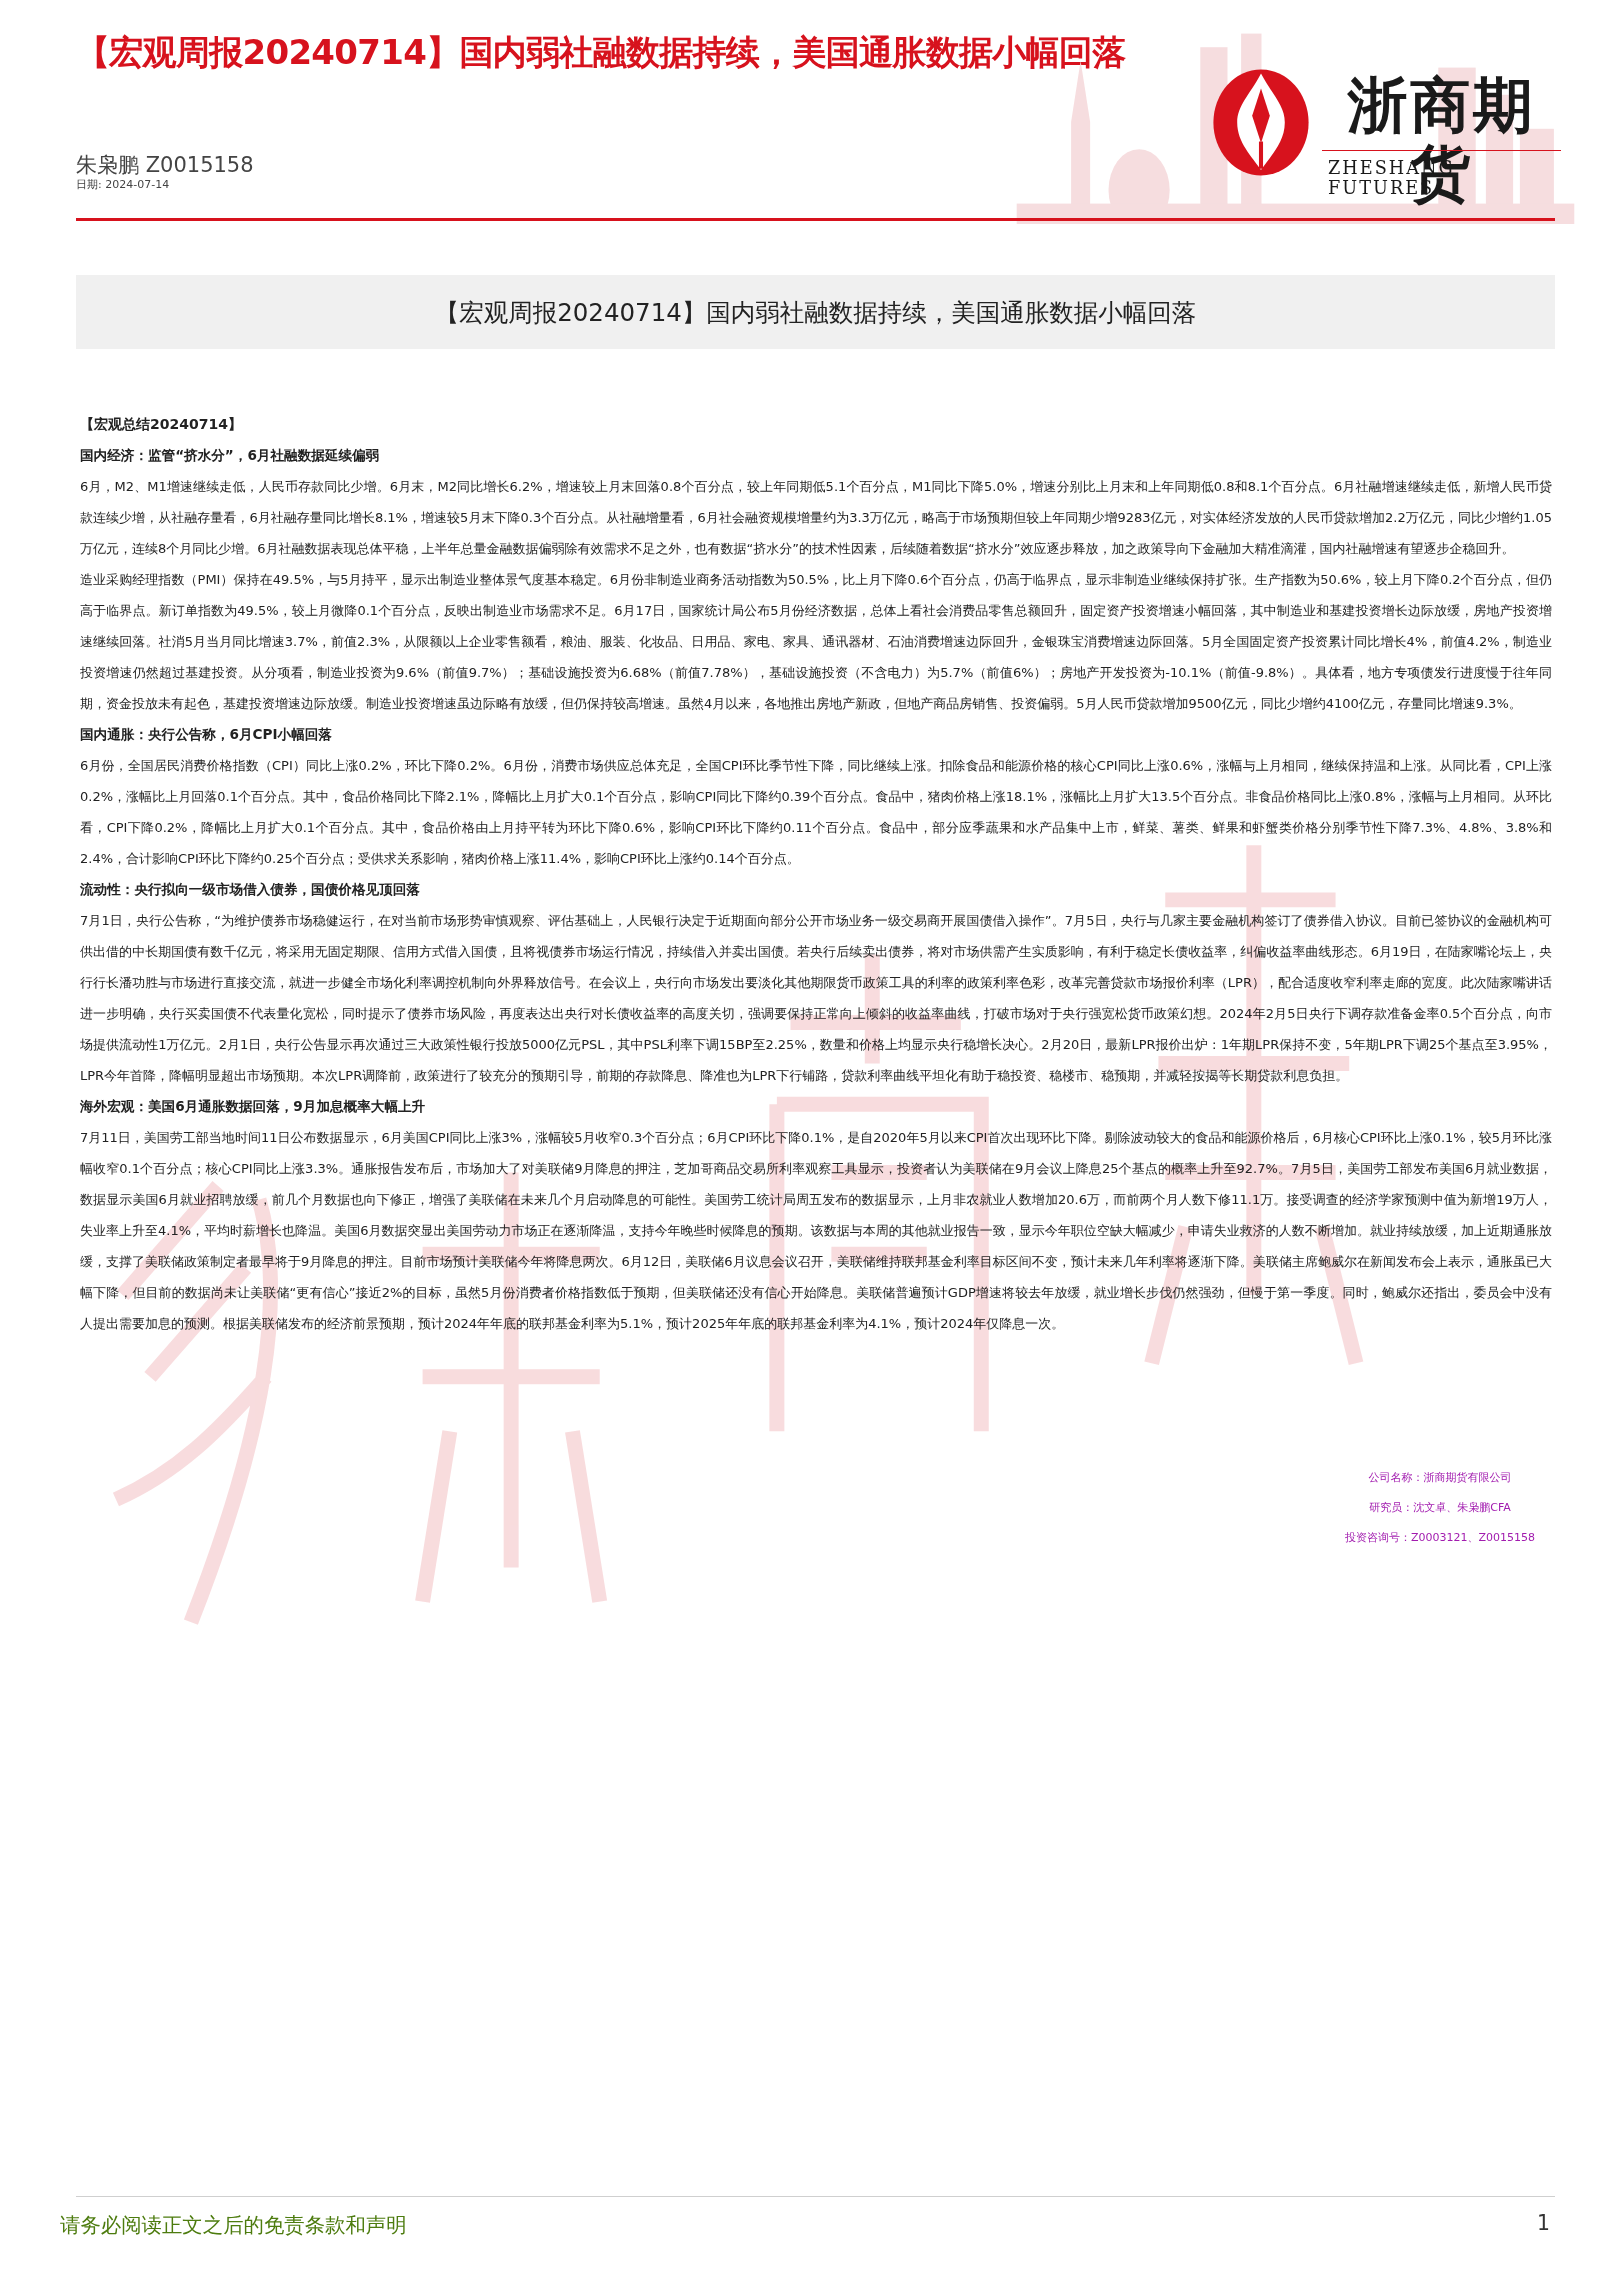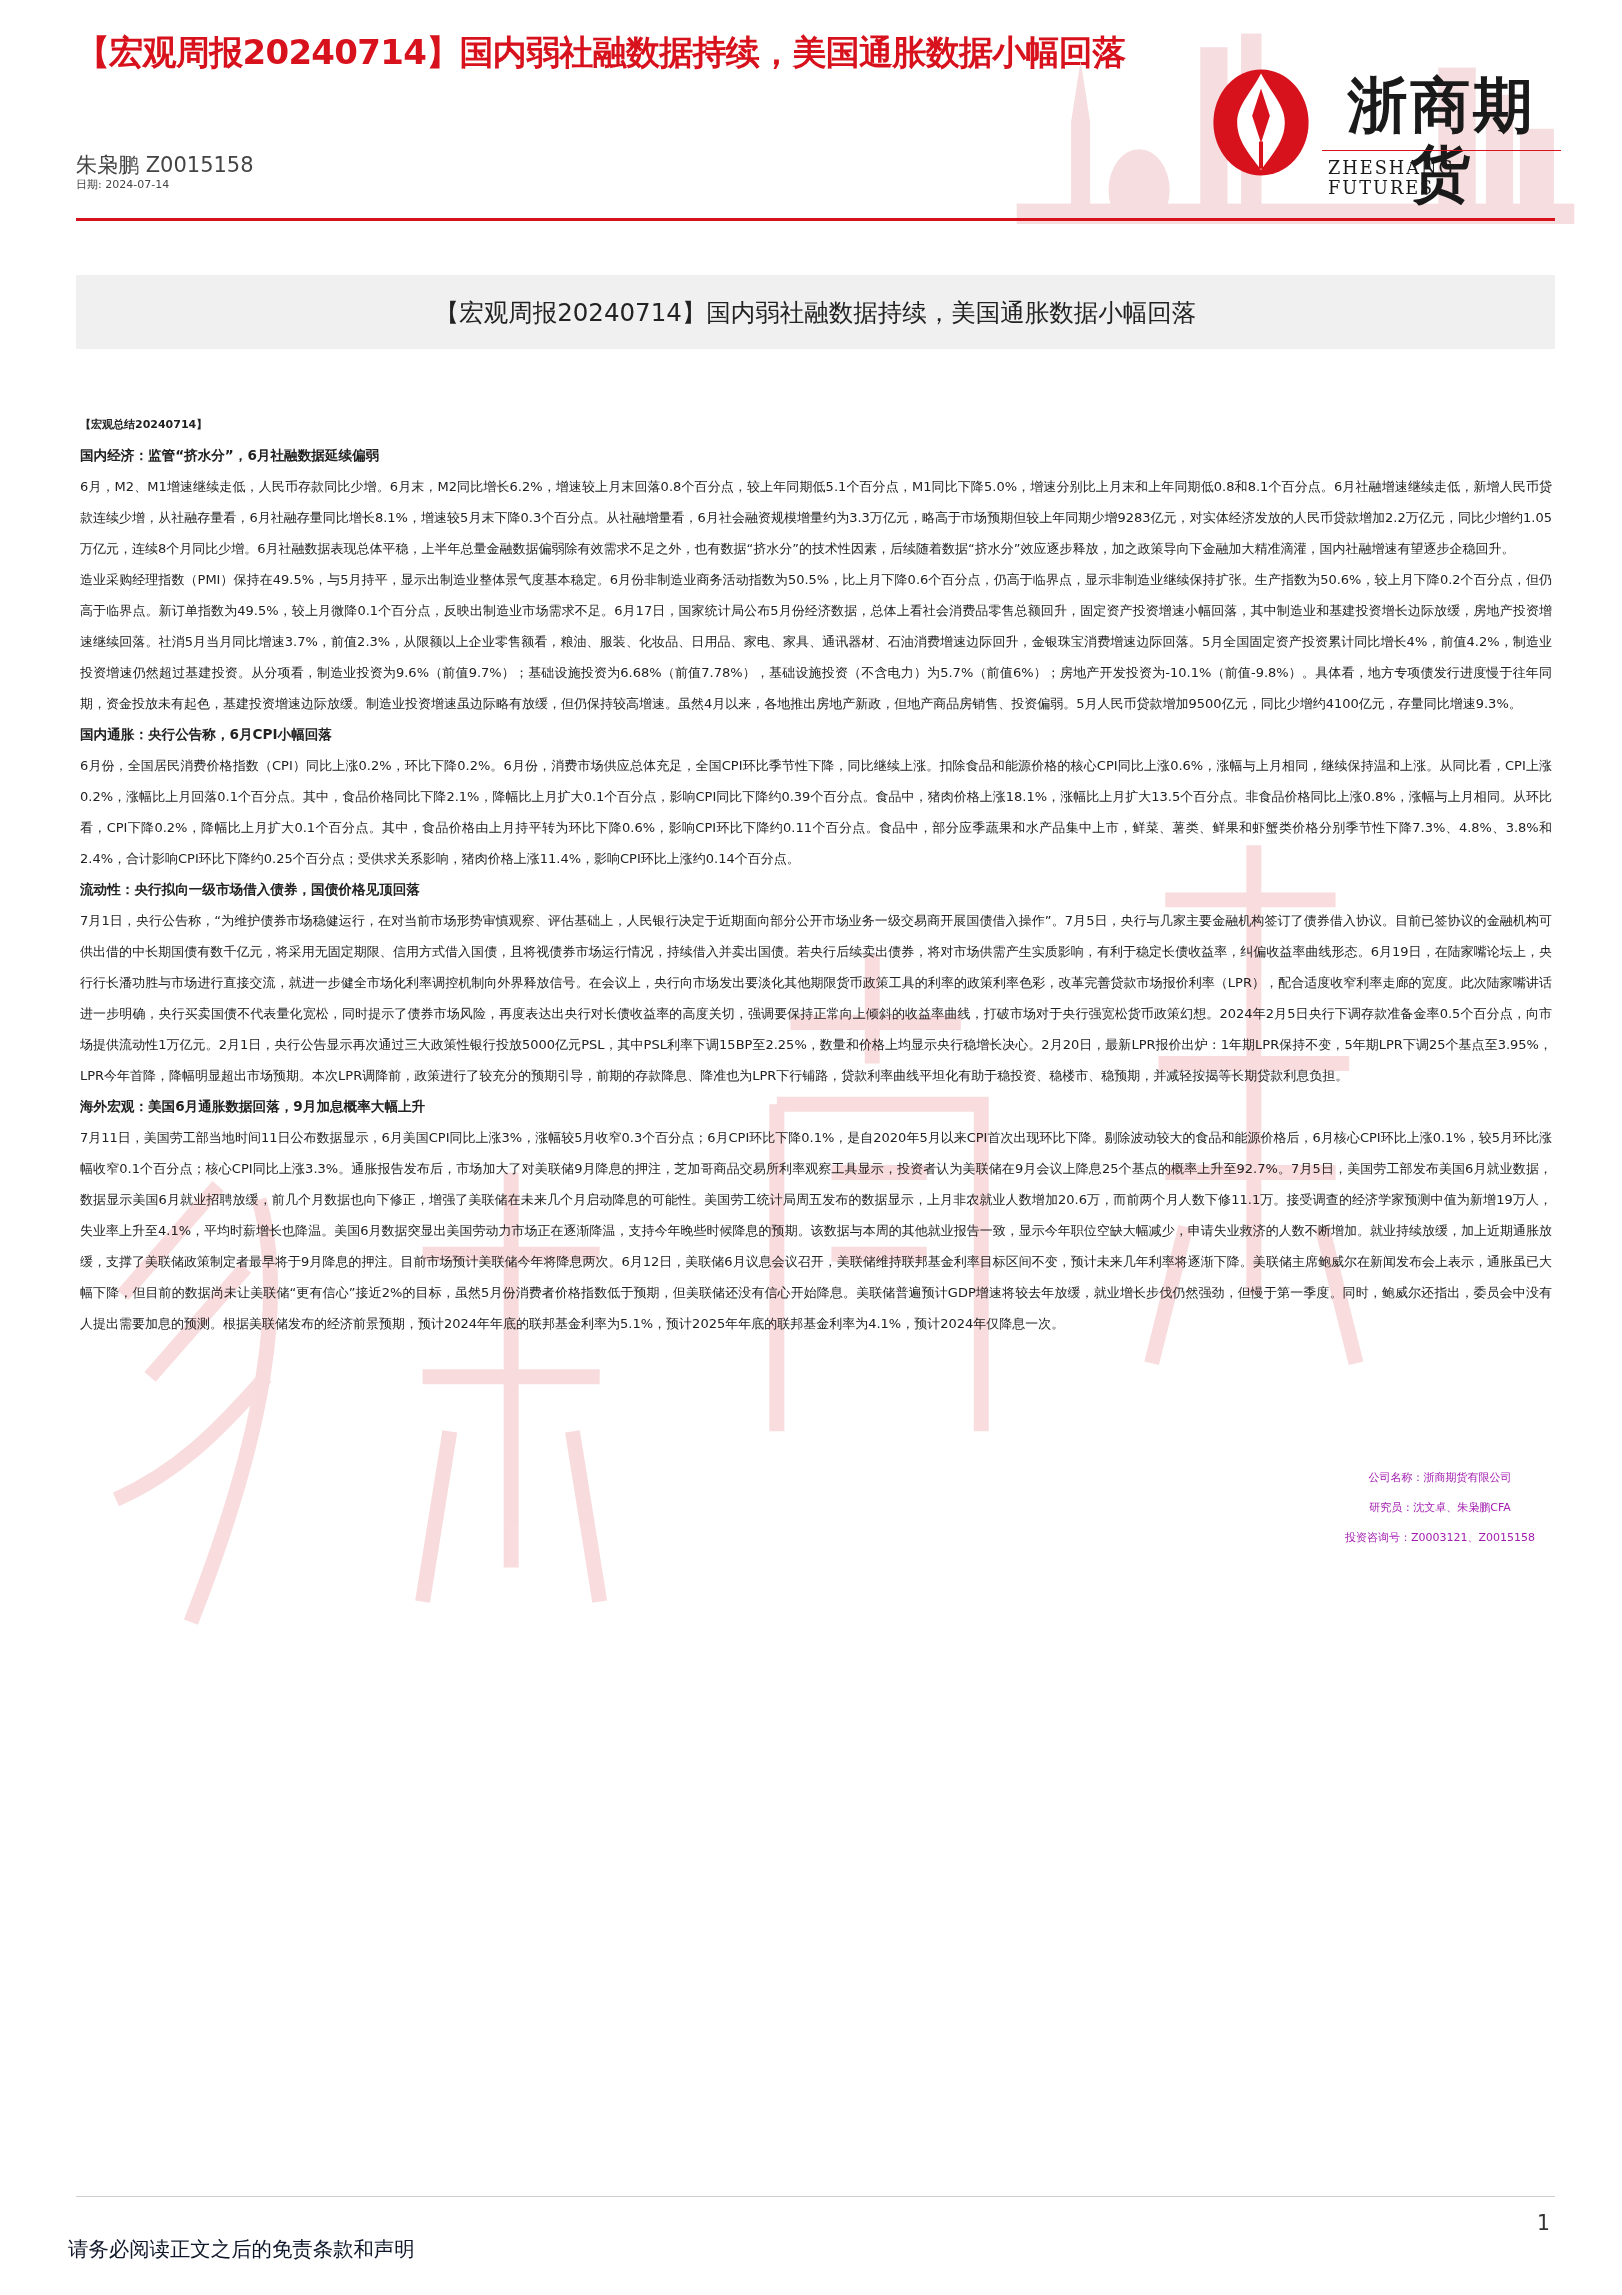--- a/index.html
+++ b/index.html
@@ -29,30 +29,30 @@
 
   
   .banner { position: absolute; left: 76px; top: 275px; width: 1479px; height: 74px;
             background: #f0f0f0; display: flex; align-items: center; justify-content: center; }
   .banner-text { font-size: 24.5px; color: #222; letter-spacing: 0; }
 
   
   .content { position: absolute; left: 80px; top: 409px; width: 1472px; z-index: 1;
              font-family: "DejaVu Sans", sans-serif; font-size: 13px; line-height: 31px; color: #222; }
   .content p { margin: 0; text-align: justify; }
-  .content .sec-label { font-weight: bold; font-size: 11px; }
+  .content .sec-label { font-weight: bold; font-size: 14px; }
   .content .sec-head { font-weight: bold; font-size: 13.6px; }
 
   
   .signature { position: absolute; right: 87px; top: 1463px; text-align: center; z-index: 1;
                font-size: 11px; line-height: 30px; color: #a21caf; }
 
   
   .footer-rule { position: absolute; left: 76px; top: 2196px; width: 1479px; height: 0.7px; background: #cfcfcf; }
-  .footer-note { position: absolute; left: 68px; top: 2211px; font-size: 20.4px; color: #0f172a; margin-top: 24px; }
+  .footer-note { position: absolute; left: 60px; top: 2211px; font-size: 20.4px; color: #4d7c0f; }
   .page-number { position: absolute; right: 72px; top: 2211px; font-size: 20.4px; color: #333; }
 </style>
 </head>
 <body>
 
 <svg class="watermark" viewBox="0 0 2200 1300">
   <g fill="none" stroke="#f7d6d8" stroke-width="22" opacity="0.85">
     <path d="M120 700 L260 540 M160 820 L300 660 M110 1000 C200 960 260 900 330 820 M320 560 C360 700 330 900 220 1180"></path>
     <path d="M560 640 L820 640 M690 520 L690 1100 M560 820 L820 820 M600 900 L560 1150 M780 900 L820 1150"></path>
     <path d="M1100 300 L1350 300 M1220 200 L1220 360 M1080 420 L1380 420 L1380 900 M1080 420 L1080 900 M1160 520 L1300 520 M1160 640 L1300 640"></path>

